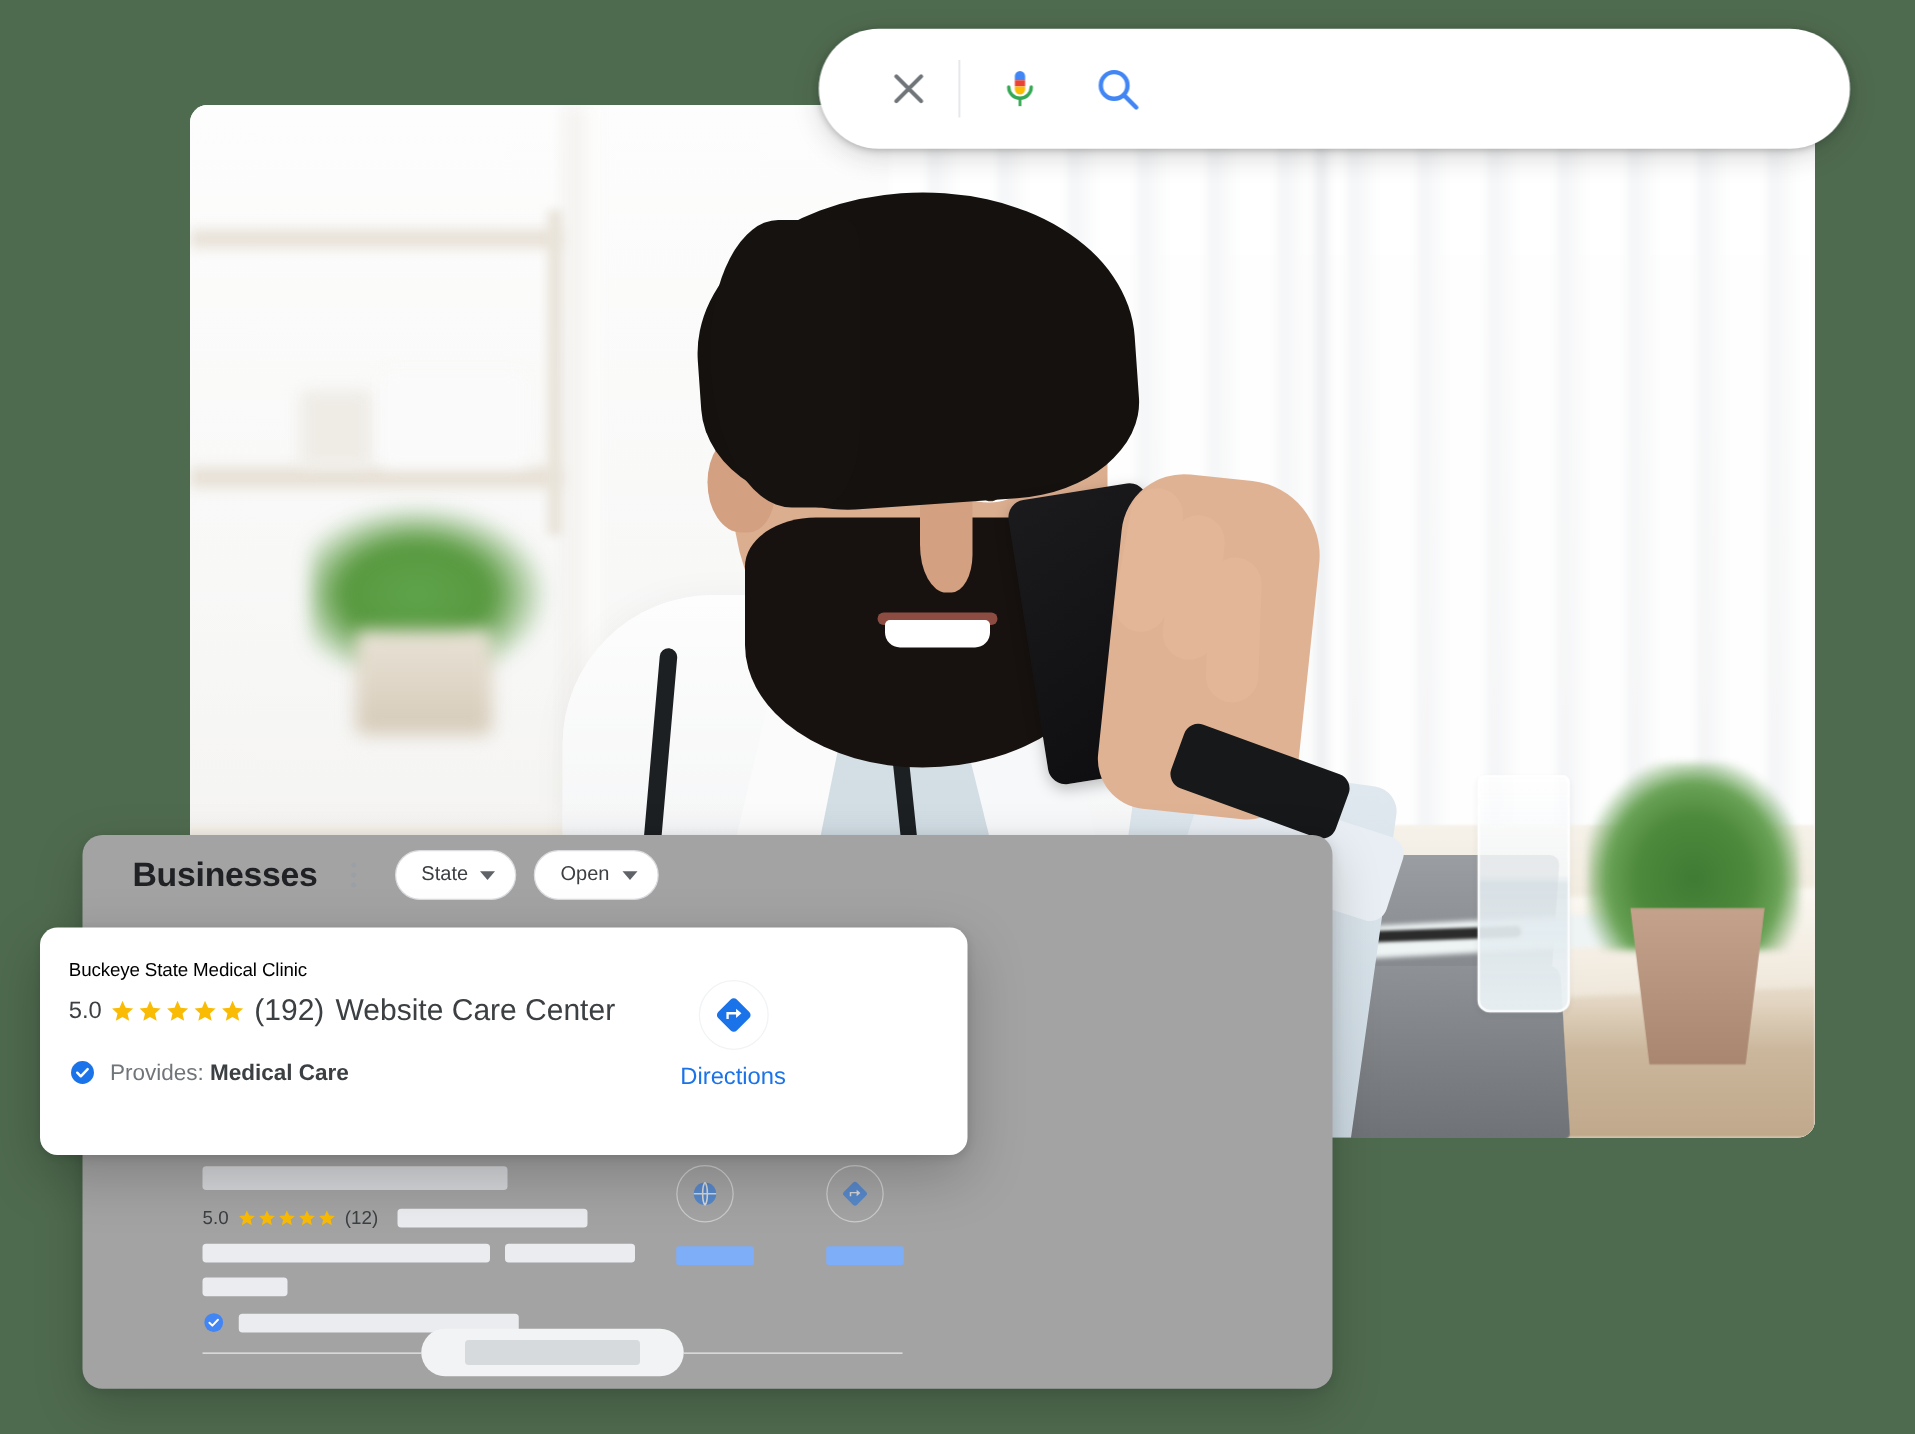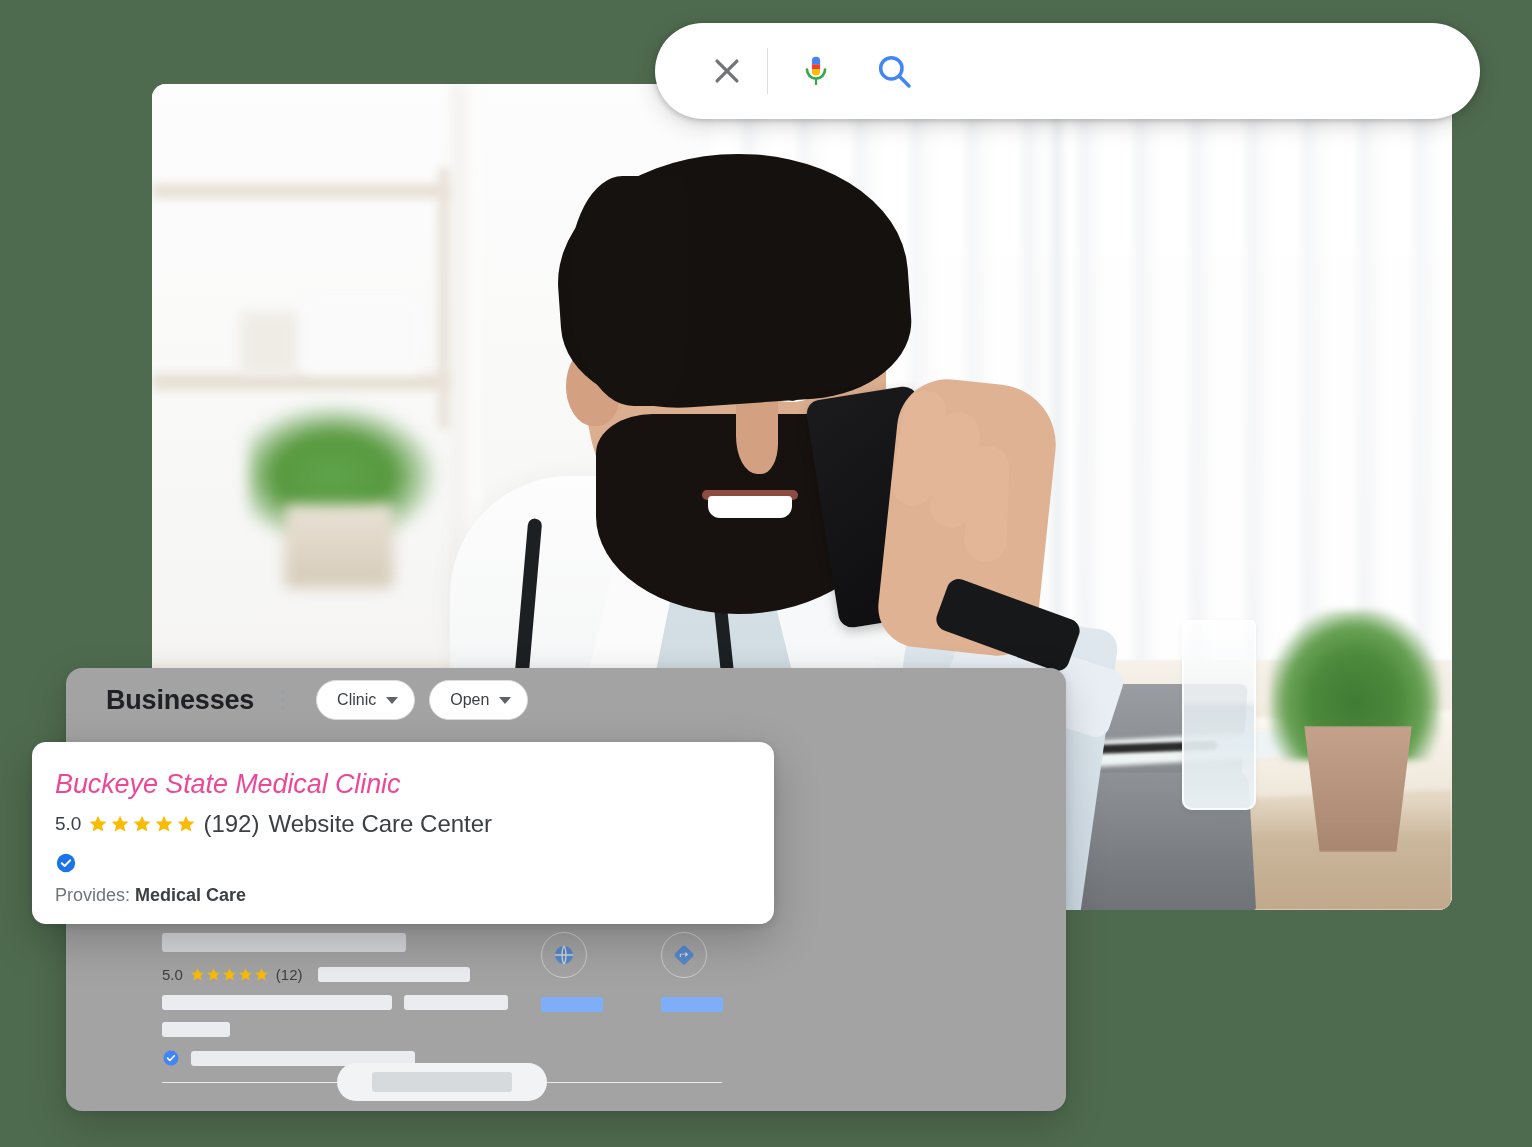--- a/index.html
+++ b/index.html
@@ -203,28 +203,28 @@
   .more-pill{width:210px;height:38px;border-radius:19px;background:#f1f3f4;display:flex;align-items:center;justify-content:center;cursor:pointer;}
   .more-pill .sk{width:140px;height:20px;background:#d7dadd;}
 
   
   #business-card{
     position:absolute;left:32px;top:742px;width:742px;height:182px;
     background:#fff;border-radius:14px;
     box-shadow:0 2px 8px rgba(0,0,0,.12), 0 16px 46px rgba(0,0,0,.22);
     padding:26px 0 0 23px;box-sizing:border-box;
   }
-  #bc-name{font-size:27px;color:#ec4899;line-height:1.25;letter-spacing:-.1px;font-style:italic;}
+  #bc-name{font-size:15px;color:#000000;line-height:1.25;letter-spacing:-.1px;}
   .bc-rate{display:flex;align-items:center;gap:7px;margin-top:8px;}
   .bc-rate .num{font-size:19px;color:#3c4043;}
   .stars{display:flex;gap:2px;}
   .bc-rate .cnt,.bc-rate .cat{font-size:24px;color:#3c4043;}
   .bc-rate .cat{margin-left:2px;}
   #bc-meta,#bc-open{font-size:18px;color:#70757a;margin-top:7px;}
-  .bc-prov{display:flex;align-items:flex-start;gap:11px;margin-top:14px;flex-direction:column;}
+  .bc-prov{display:flex;align-items:flex-end;gap:11px;margin-top:24px;}
   .bc-prov .txt{font-size:18px;color:#70757a;}
   .bc-prov .txt b{color:#3c4043;font-weight:700;}
   .bc-actions{position:absolute;right:0;top:42px;width:250px;display:flex;}
   .act{width:125px;text-align:center;cursor:pointer;}
   .act .circle{width:54px;height:54px;border-radius:50%;border:1px solid #f1f3f4;
     margin:0 auto;display:flex;align-items:center;justify-content:center;}
   .act .lbl{font-size:19px;color:#1a73e8;margin-top:11px;}
 </style>
 </head>
 <body>
@@ -315,21 +315,21 @@
 
   <div id="businesses-panel">
     <div class="panel-head">
       <div id="panel-title">Businesses</div>
       <div class="kebab">
           <i></i>
           <i></i>
           <i></i>
         </div>
       <div class="chip">
-        <span>Clinic</span>
+        <span>State</span>
         <span class="caret"></span>
       </div>
       <div class="chip">
         <span>Open</span>
         <span class="caret"></span>
       </div>
     </div>
 
     <div class="skel-row">
       <div class="sk-title"></div>
@@ -426,16 +426,25 @@
       <span class="cat">Website Care Center</span>
     </div>
     <div class="bc-prov">
       <svg width="22" height="22" viewBox="0 0 24 24">
         <circle cx="12" cy="12" r="10" fill="#1a73e8"></circle>
         <path d="M7.4 12.2l3.1 3.1 6-6.2" stroke="#fff" stroke-width="2.2" fill="none" stroke-linecap="round" stroke-linejoin="round"></path>
       </svg>
       <span class="txt"><span>Provides: </span><b>Medical Care</b></span>
     </div>
     <div class="bc-actions">
+      <div class="act">
+        <div class="circle">
+          <svg width="32" height="32" viewBox="0 0 24 24">
+            <rect x="4.1" y="4.1" width="15.8" height="15.8" rx="2.6" transform="rotate(45 12 12)" fill="#1a73e8"></rect>
+            <path d="M9 14.4v-2.7h4.4v2.1l3.2-2.8-3.2-2.8v2H7.6v4.2z" fill="#fff"></path>
+          </svg>
+        </div>
+        <div class="lbl">Directions</div>
+      </div>
     </div>
   </div>
 
 </div>
 
 </body></html>

